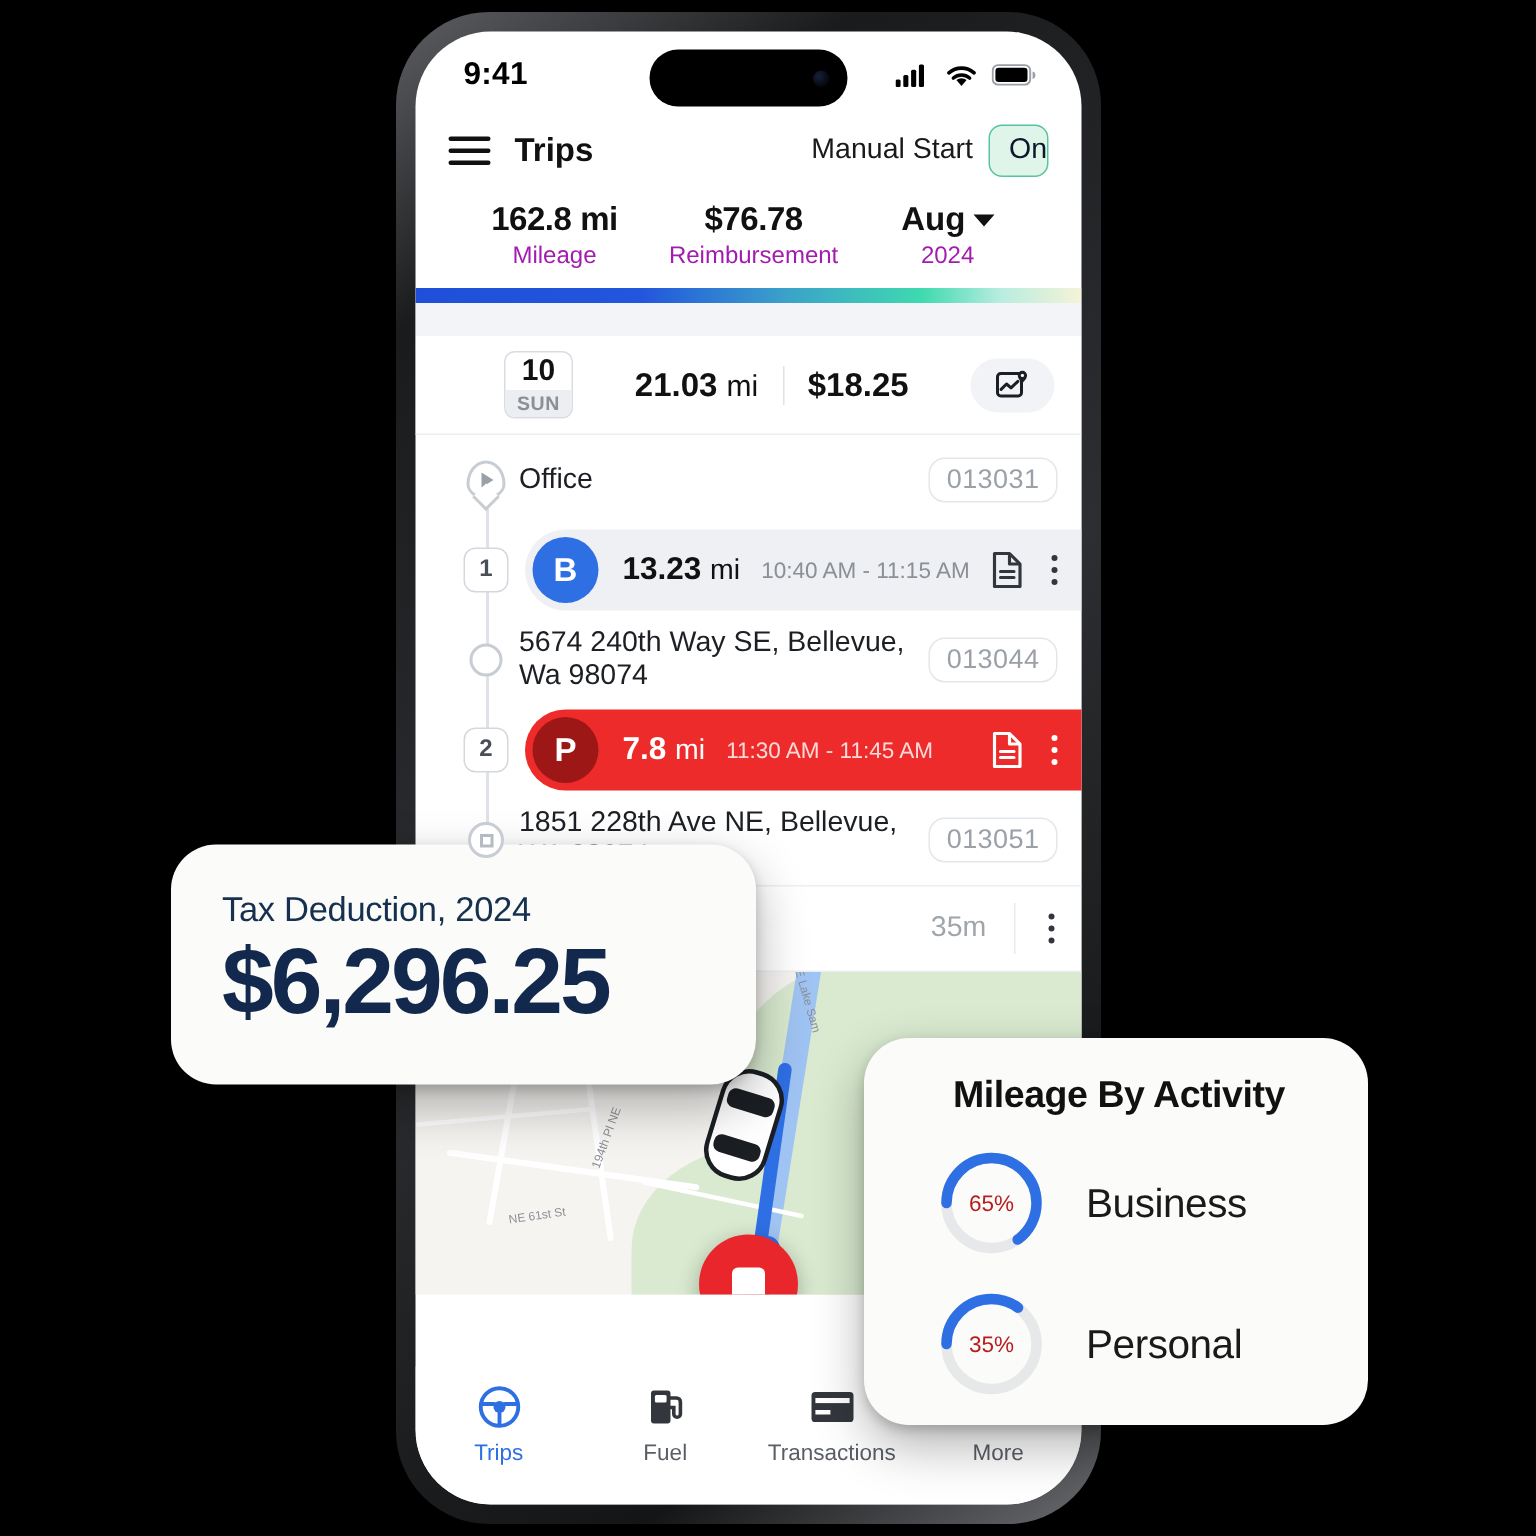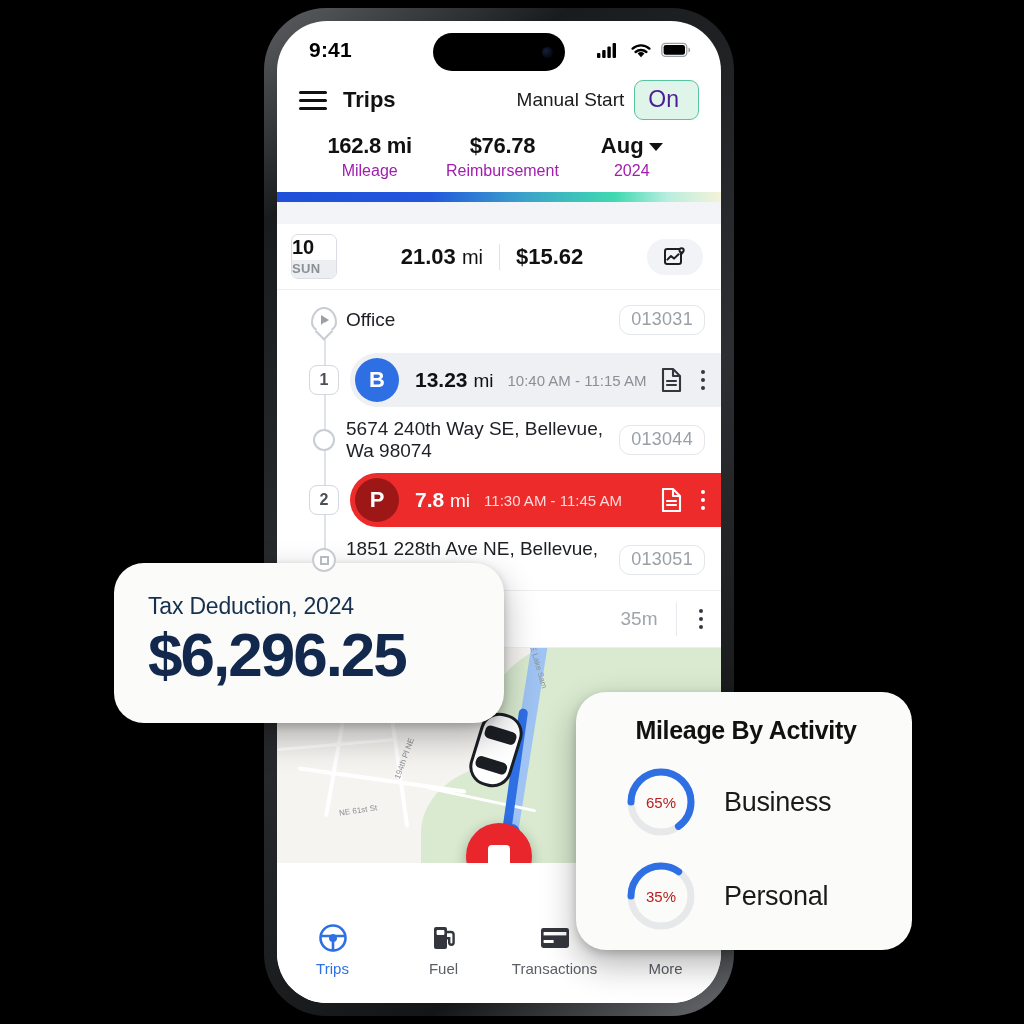--- a/index.html
+++ b/index.html
@@ -43,23 +43,23 @@
 
   
   .app-header { padding: 6px 22px 0 22px; }
   .header-top { display: flex; align-items: center; height: 46px; }
   .hamburger { width: 28px; display: flex; flex-direction: column; gap: 5px; cursor: pointer; }
   .hamburger span { display:block; height: 3px; background:#111; border-radius: 2px; }
   .page-title { font-size: 22px; font-weight: 700; color: #111; margin-left: 16px; }
   .header-right { margin-left: auto; display: flex; align-items: center; gap: 10px; }
   .manual-label { font-size: 19px; color: #1a1a1a; }
   .on-toggle {
-    font-size: 23px; color: #4c1d95; background: #dff5ea;
+    font-size: 19px; color: #0f172a; background: #dff5ea;
     border: 1.6px solid #57c4a0; border-radius: 9px;
-    padding: 5px 19px 6px 13px; cursor: pointer;
+    padding: 5px 0 6px 13px; cursor: pointer;
   }
 
   .stats-row { display: flex; align-items: flex-start; padding: 10px 6px 12px 6px; }
   .stat { flex: 1; text-align: center; }
   .stat:nth-child(1) { flex: 0.95; }
   .stat:nth-child(3) { flex: 0.9; }
   .stat-value { font-size: 22px; font-weight: 700; color: #111; letter-spacing: -.3px; }
   .stat-label { font-size: 16px; color: #a21caf; margin-top: 3px; }
   .month-value { font-size: 22px; font-weight: 700; color: #111; }
   .caret { display:inline-block; width:0; height:0; margin-left:5px; vertical-align: middle;
@@ -67,21 +67,21 @@
 
   .grad-bar { height: 10px; width: 100%;
     background: linear-gradient(90deg,#1f4fd8 0%,#2256dd 34%,#3ba3c9 56%,#3fd9b0 76%,#b9eddf 88%,#f5f3d8 100%); }
   .grad-gap { height: 22px; background: #f2f4f7; }
 
   
   .day-row {
     display:flex; align-items:center; height: 66px;
     padding: 0 18px 0 14px; background:#fff; border-bottom: 1px solid #eceef1;
   }
-  .date-badge { width: 46px; border:1px solid #d9dde3; border-radius:7px; overflow:hidden; background:#fff; }
+  .date-badge { width: 46px; border:1px solid #d9dde3; border-radius:7px; overflow:hidden; text-align:center; background:#fff;margin-left:45px; }
   .date-day { font-size: 20px; font-weight: 700; color:#111; padding: 1px 0 1px; }
   .date-dow { font-size: 13px; font-weight: 600; color:#8b8f96; background:#eceef1; padding: 1px 0 2px; letter-spacing:.4px; }
   .day-metrics { flex:1; display:flex; align-items:center; justify-content:center; gap: 16px; }
   .day-miles { font-size: 22px; font-weight: 700; color:#111; }
   .day-miles .unit { font-weight: 500; font-size: 20px; }
   .vdiv { width:1px; height:26px; background:#dfe2e7; }
   .day-amount { font-size: 22px; font-weight: 700; color:#111; }
   .map-btn { width:56px; height:36px; border-radius:18px; background:#f1f3f6;
     display:flex; align-items:center; justify-content:center; cursor:pointer; }
 
@@ -252,21 +252,21 @@
       <div class="date-badge">
         <div class="date-day">10</div>
         <div class="date-dow">SUN</div>
       </div>
       <div class="day-metrics">
         <div class="day-miles">
           <span>21.03</span>
           <span class="unit">mi</span>
         </div>
         <div class="vdiv"></div>
-        <div class="day-amount">$15.62</div>
+        <div class="day-amount">$18.25</div>
       </div>
       <div class="map-btn">
         <svg width="24" height="24" viewBox="0 0 24 24">
           <rect x="2" y="4" width="16" height="15" rx="2.2" stroke="#1b1e23" stroke-width="2" fill="none"></rect>
           <path d="M4.4 14.6 8 11l3 2.6 4.6-4.4" stroke="#1b1e23" stroke-width="2" fill="none" stroke-linecap="round" stroke-linejoin="round"></path>
           <path d="M18.6 2.2a3.1 3.1 0 0 1 3.1 3.1c0 2.3-3.1 5-3.1 5s-3.1-2.7-3.1-5a3.1 3.1 0 0 1 3.1-3.1Z" fill="#1b1e23"></path>
           <circle cx="18.6" cy="5.3" r="1.1" fill="#fff"></circle>
         </svg>
       </div>
     </div>

